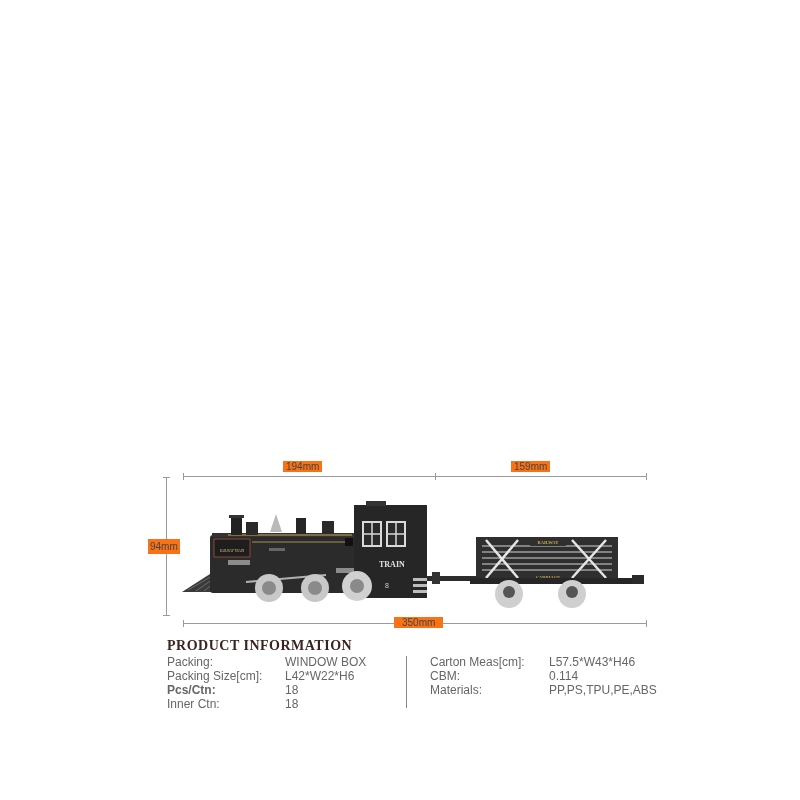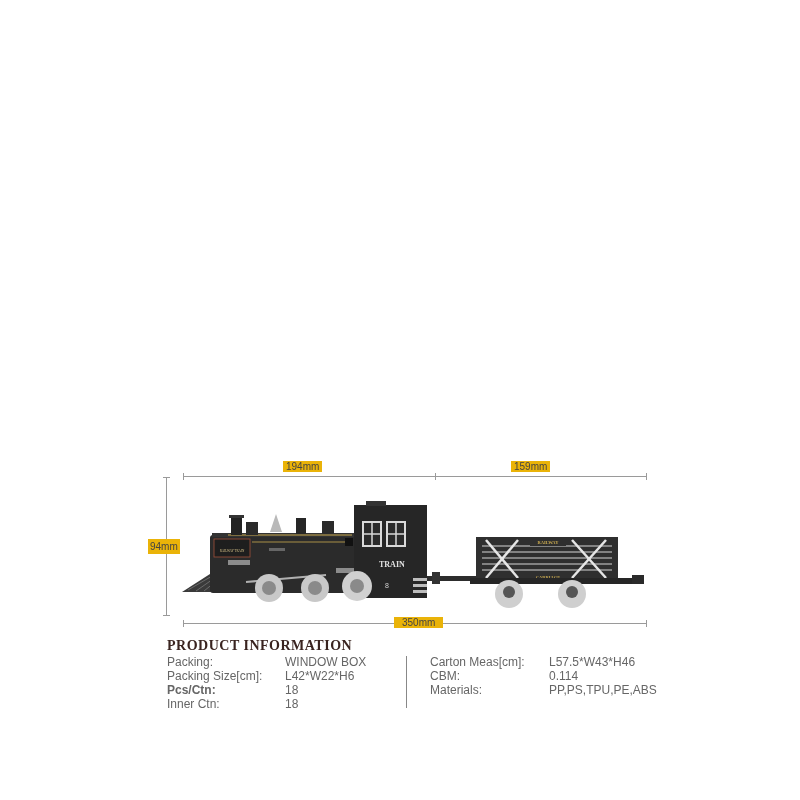--- a/index.html
+++ b/index.html
@@ -1,18 +1,18 @@
 <!DOCTYPE html>
 <html><head>
 <meta charset="utf-8">
 <style>
   html, body { margin: 0; padding: 0; background: #ffffff; }
   body { width: 800px; height: 800px; position: relative; overflow: hidden; font-family: "Liberation Sans", sans-serif; color: #555; }
   .abs { position: absolute; }
-  .dim-label { font-size: 10px; color: #444; position: absolute; text-align: center; background: #eab308; padding: 0 3px; }
+  .dim-label { font-size: 10px; color: #444; position: absolute; text-align: center; background: #f97316; padding: 0 3px; }
   .hline { position: absolute; height: 1px; background: #9a9a9a; }
   .vline { position: absolute; width: 1px; background: #9a9a9a; }
   .tick-v { position: absolute; width: 1px; height: 7px; background: #9a9a9a; }
   .tick-h { position: absolute; height: 1px; width: 7px; background: #9a9a9a; }
   .info-title { position: absolute; left: 167px; top: 638px; font-family: "Liberation Serif", serif; font-weight: bold; font-size: 14px; letter-spacing: 0.5px; color: #3a2420; }
   .info-row { position: absolute; font-size: 12px; color: #666; line-height: 13px; white-space: nowrap; }
   .divider { position: absolute; left: 406px; top: 656px; width: 1px; height: 52px; background: #888; }
 </style>
 </head>
 <body>

